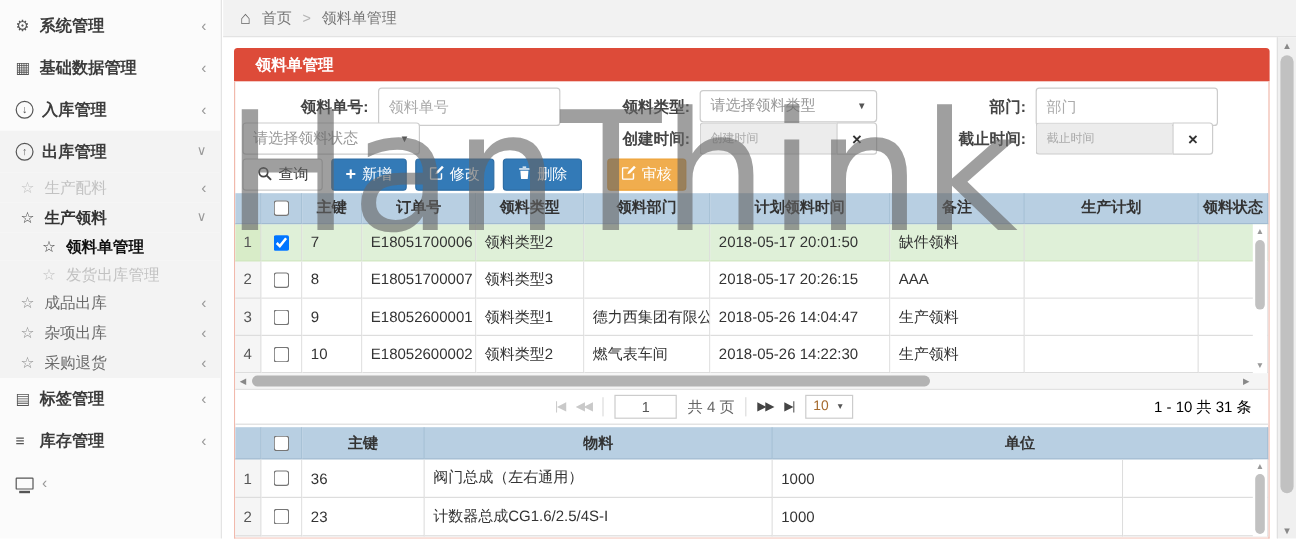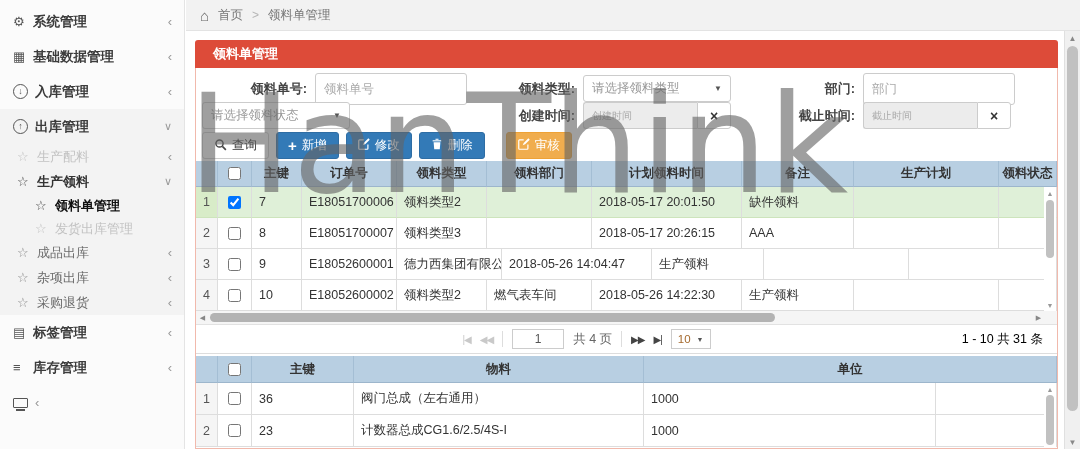--- a/index.html
+++ b/index.html
@@ -348,20 +348,21 @@
                 <div class="tcell" style="width: 145px;"></div>
                 <div class="tcell" style="flex: 1 1 auto;"></div>
               </div>
               <div class="trow">
                 <div class="tcell rownum" style="width: 22px;">3</div>
                 <div class="tcell cbcell" style="width: 34px;">
                   <input type="checkbox" style="">
                 </div>
                 <div class="tcell" style="width: 50px;">9</div>
                 <div class="tcell" style="width: 95px;">E18052600001</div>
+                <div class="tcell" style="width: 90px;">领料类型1</div>
                 <div class="tcell" style="width: 105px;">德力西集团有限公司</div>
                 <div class="tcell" style="width: 150px;">2018-05-26 14:04:47</div>
                 <div class="tcell" style="width: 112px;">生产领料</div>
                 <div class="tcell" style="width: 145px;"></div>
                 <div class="tcell" style="flex: 1 1 auto;"></div>
               </div>
               <div class="trow">
                 <div class="tcell rownum" style="width: 22px;">4</div>
                 <div class="tcell cbcell" style="width: 34px;">
                   <input type="checkbox" style="">

